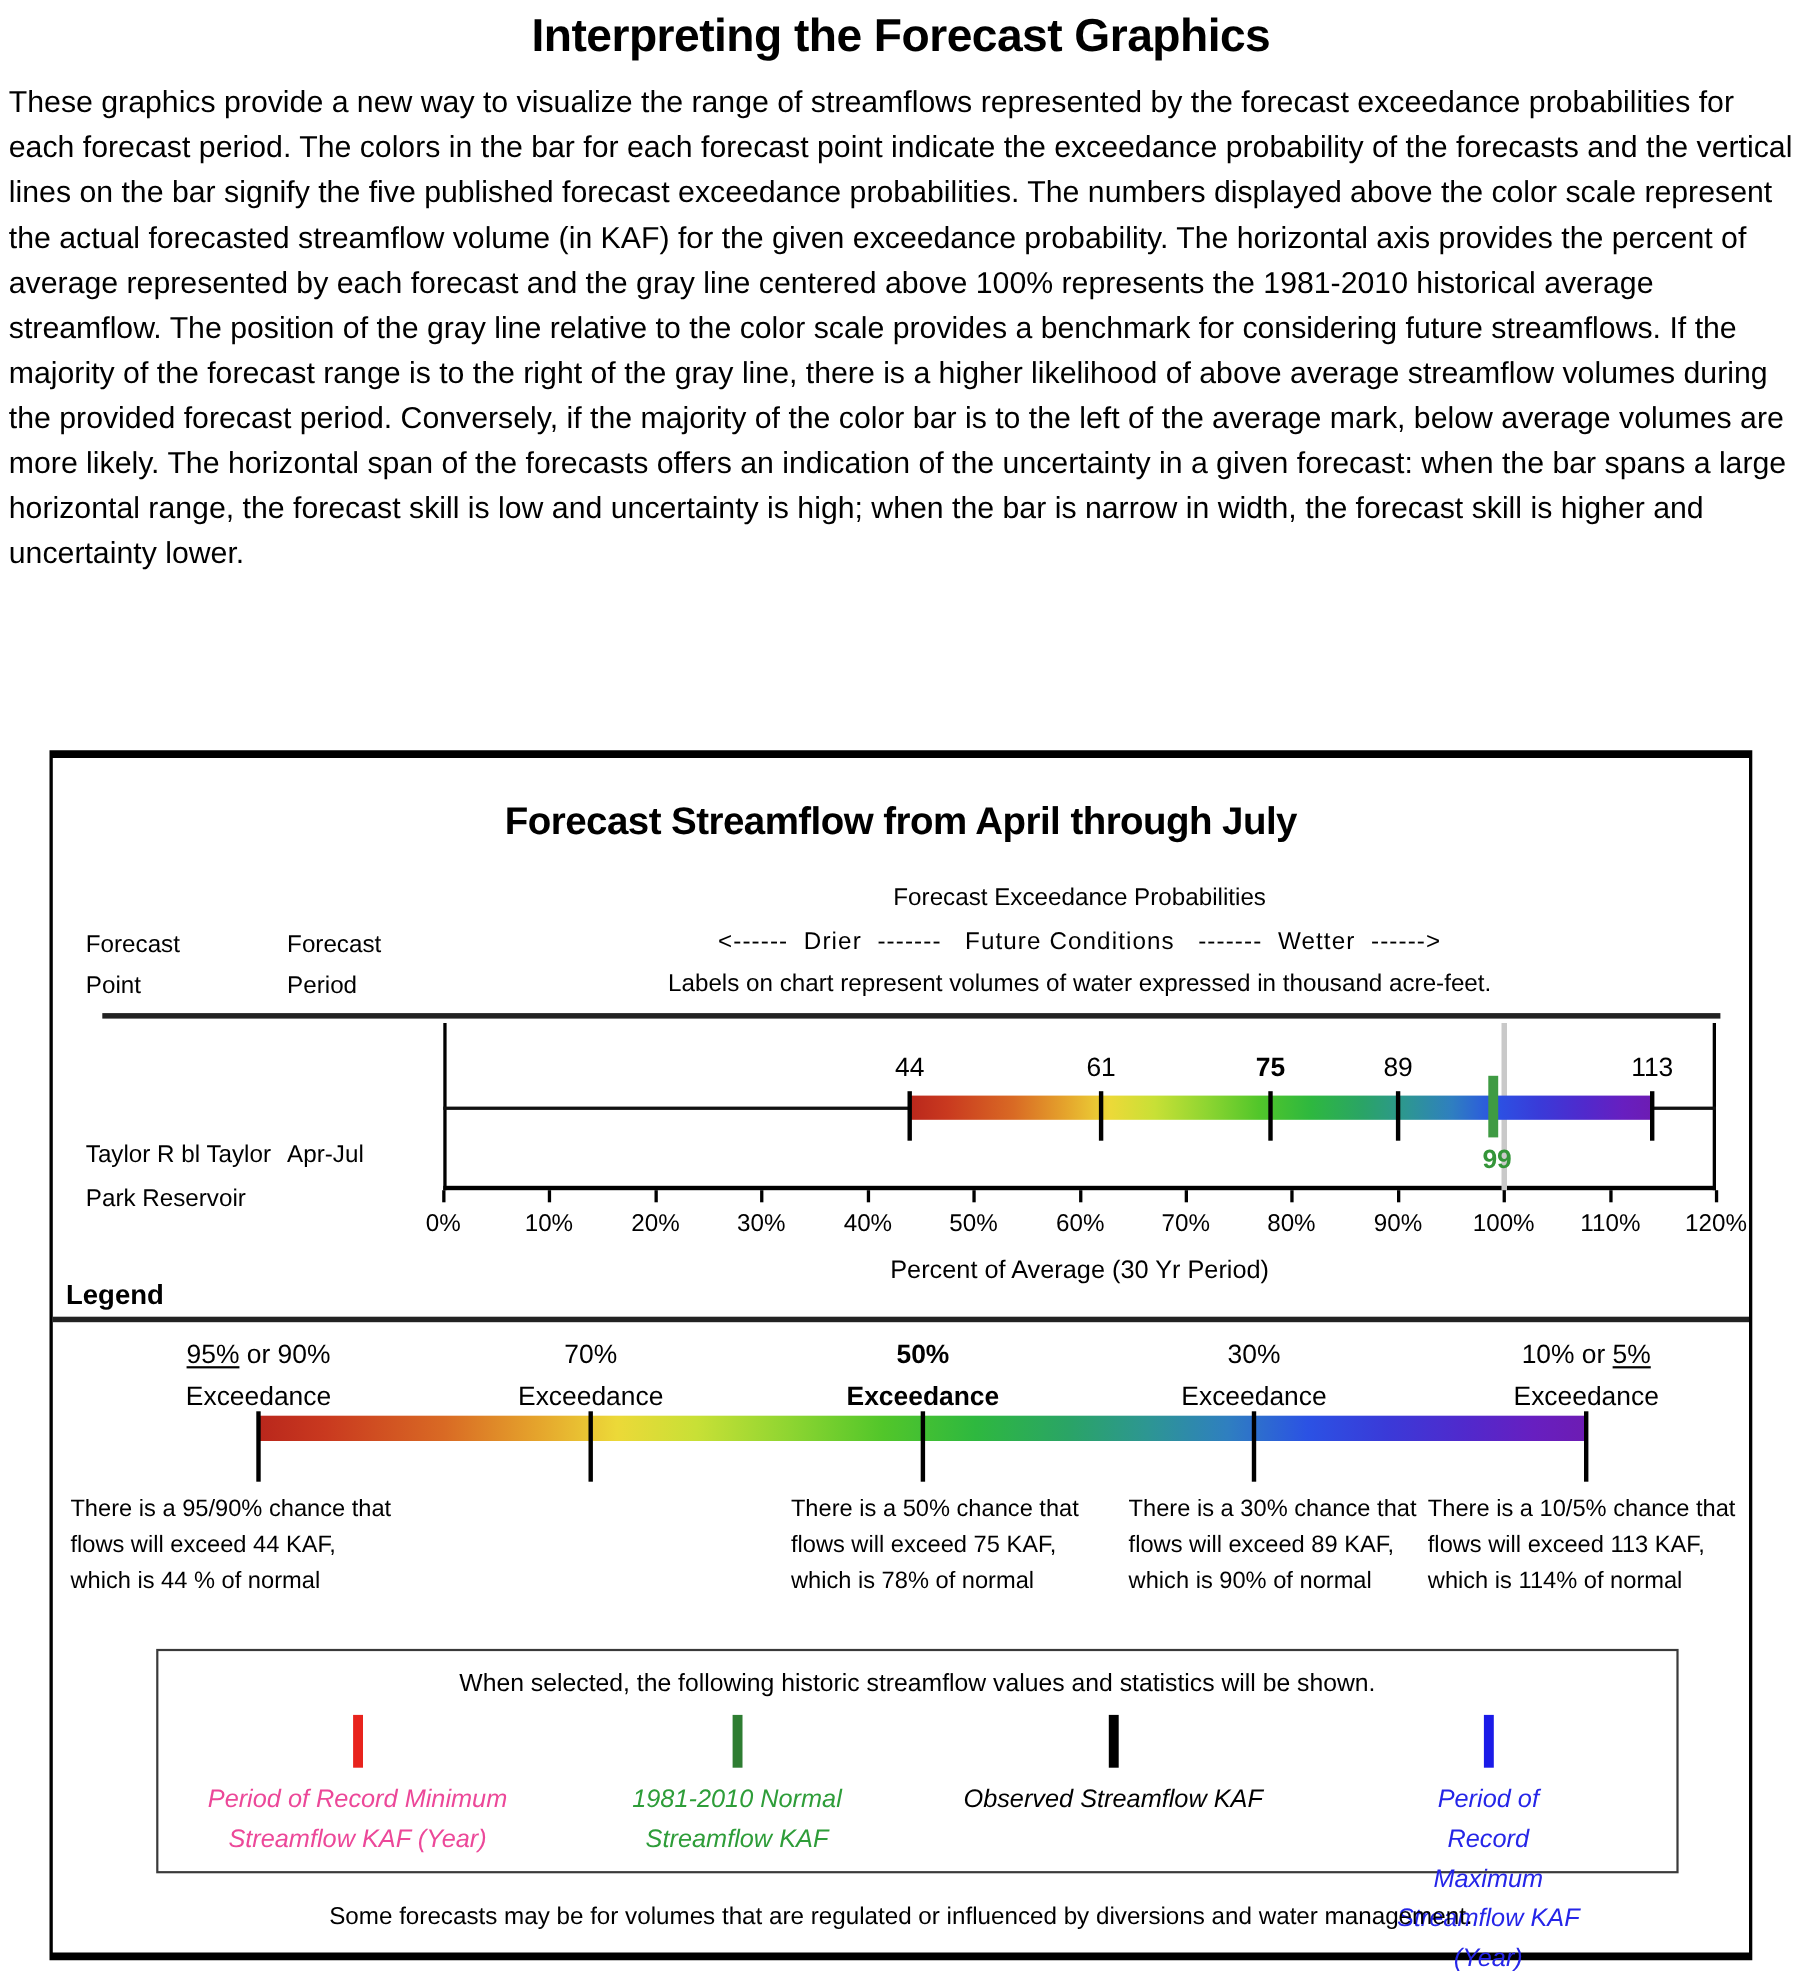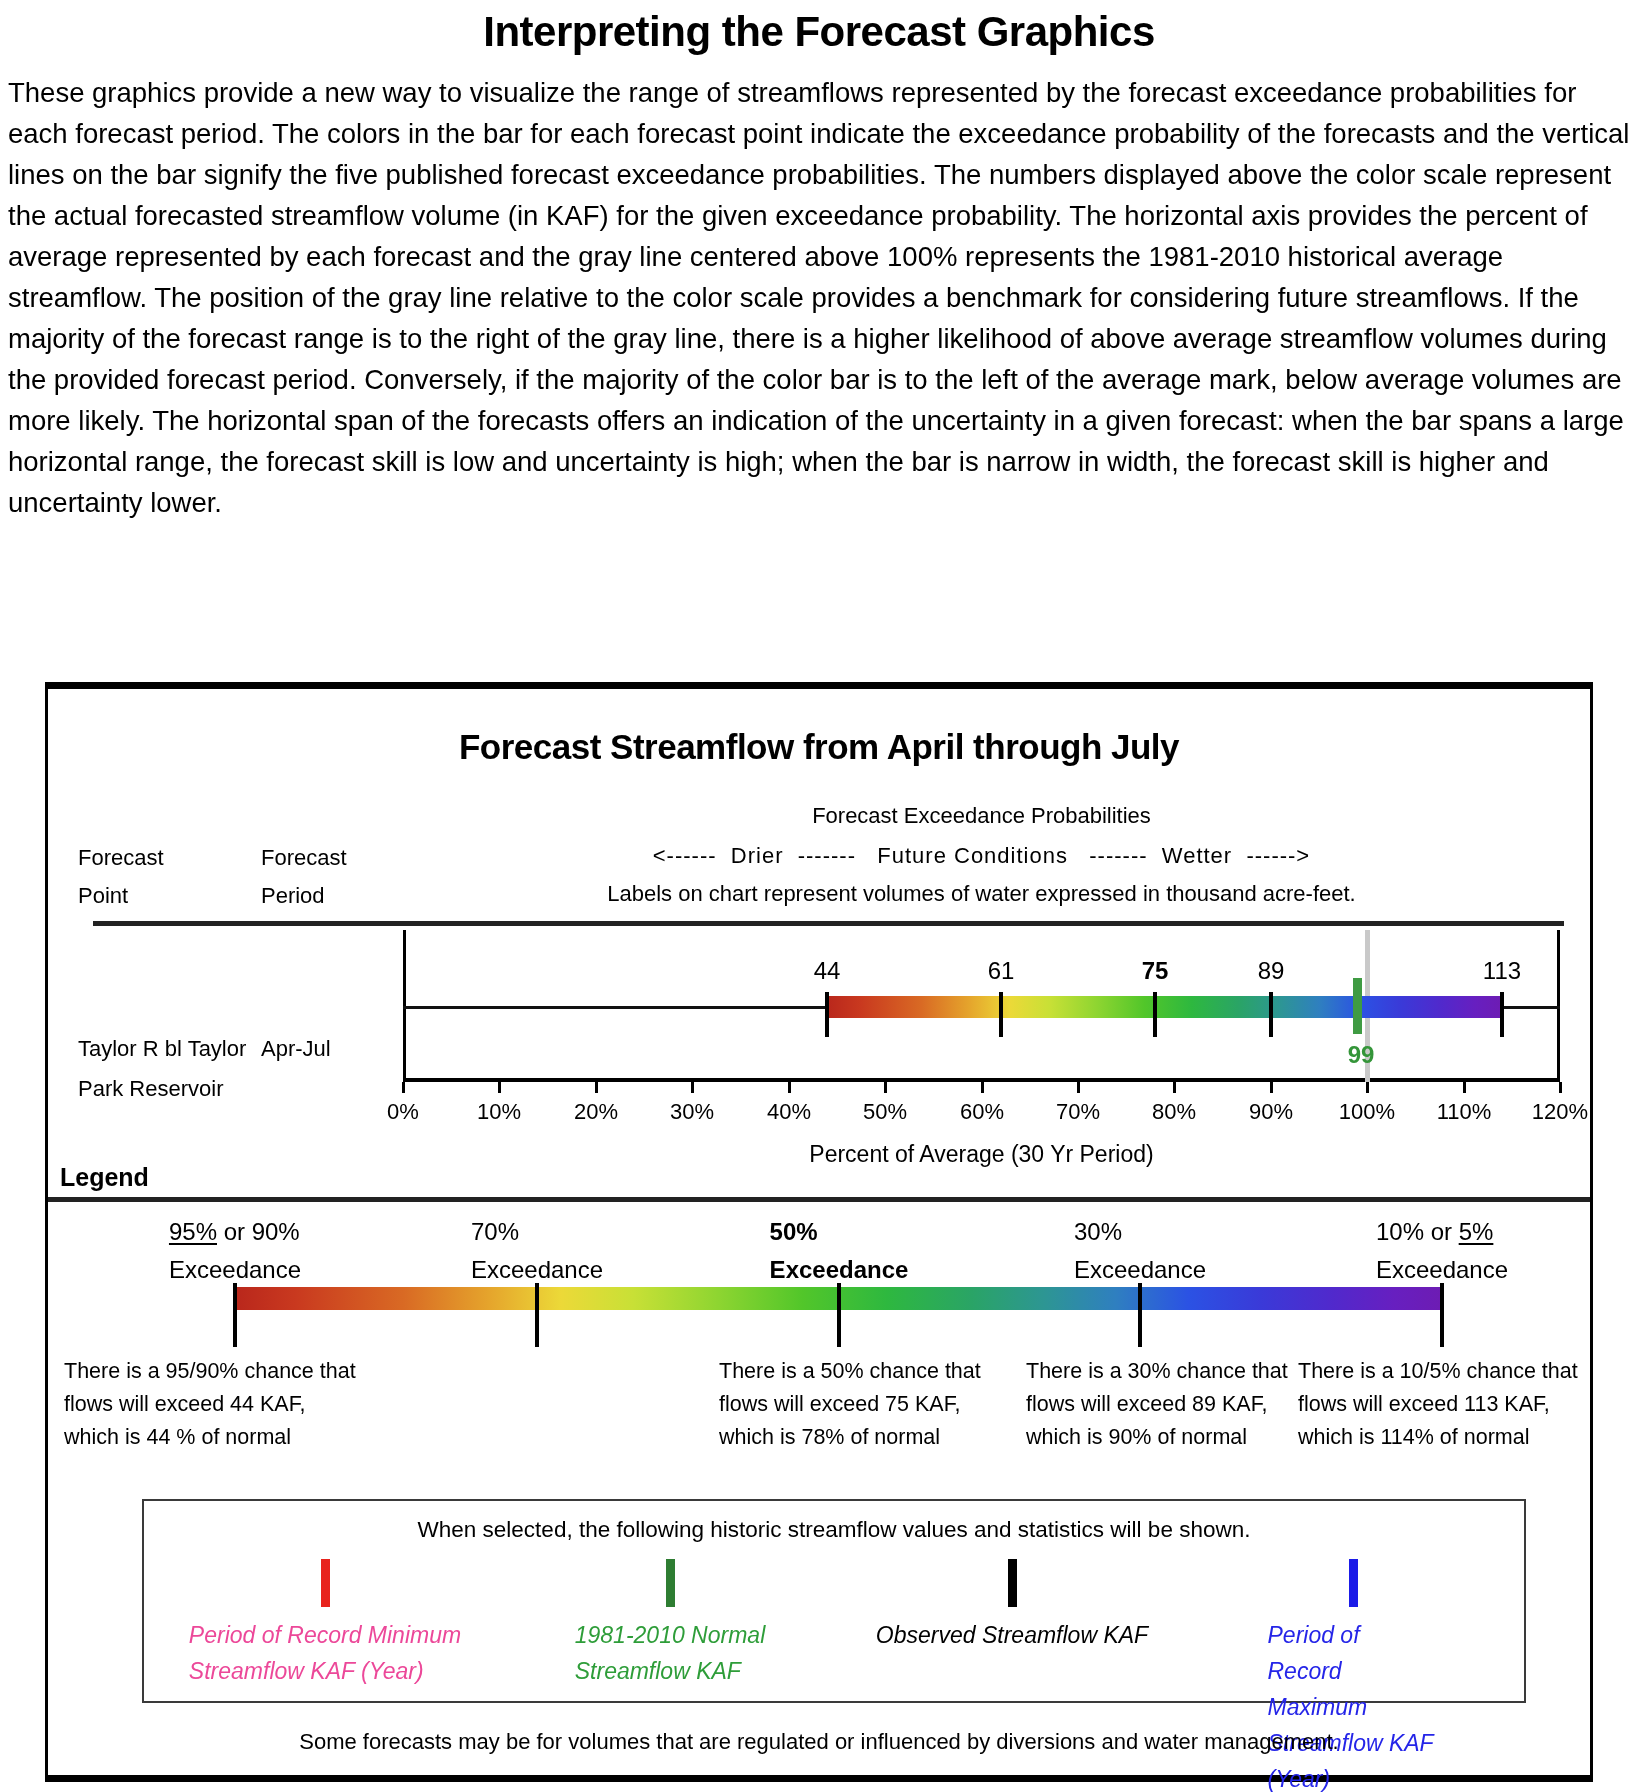--- a/index.html
+++ b/index.html
@@ -2,21 +2,21 @@
 <html><head>
 <meta charset="utf-8">
 <style>
   html,body{margin:0;padding:0;background:#ffffff;}
   body{width:1638px;height:1792px;position:relative;font-family:"Liberation Sans",sans-serif;color:#000;}
   .page-title{margin-top:8px;text-align:center;font-size:42px;font-weight:bold;letter-spacing:-0.5px;}
   .intro{margin:16px 8px 0 8px;font-size:27.5px;line-height:41px;}
   .fig{position:absolute;left:45px;top:682px;width:1548px;height:1100px;border:3px solid #000;
        border-top-width:7px;border-bottom-width:7px;box-sizing:border-box;}
   .abs{position:absolute;}
-  .ctr{transform:translateX(-50%);text-align:left;}
+  .ctr{transform:translateX(-50%);text-align:center;}
   .fig-title{left:0;top:38px;width:100%;text-align:center;font-size:35px;font-weight:bold;letter-spacing:-0.5px;}
   .hdrblk{left:355px;width:1157px;text-align:center;font-size:22px;}
   .pre{white-space:pre-line;}
   .prekeep{white-space:pre;}
   .colhdr{font-size:22px;line-height:38px;white-space:pre-line;}
   .sep{background:#222;left:0;}
   .plotbox{left:355px;top:241px;width:1157px;height:152px;border-left:3px solid #000;
            border-right:3px solid #000;border-bottom:4px solid #000;box-sizing:border-box;}
   .grayline{background:#c9c9c9;width:5px;top:241px;height:152px;}
   .whisker{background:#111;height:3px;top:317px;}

